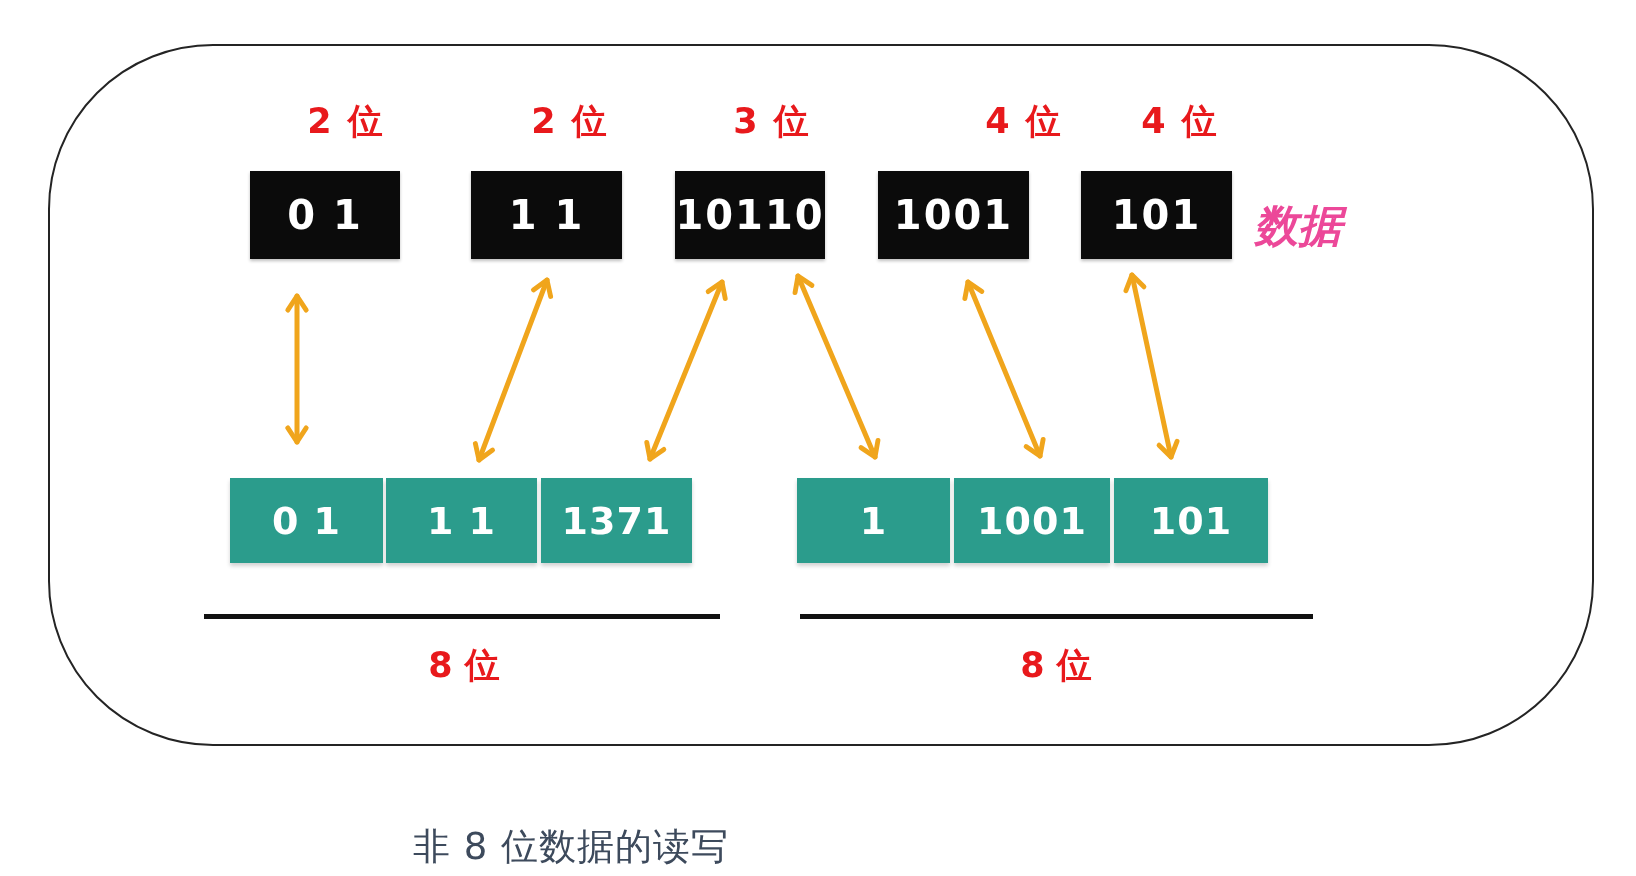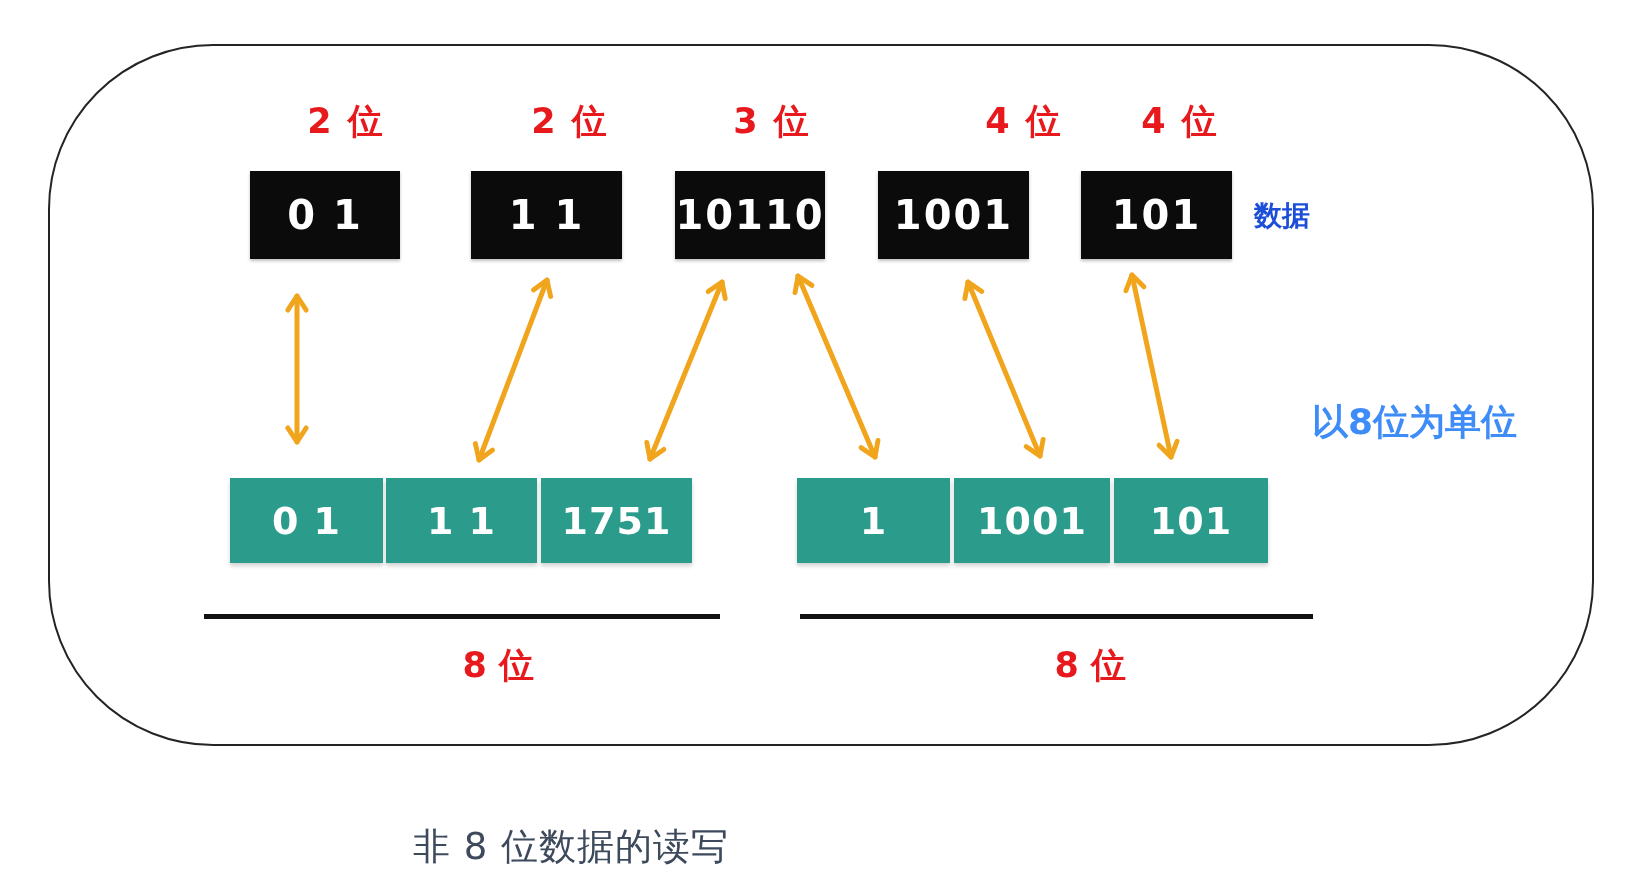--- a/index.html
+++ b/index.html
@@ -37,29 +37,30 @@
   .teal-box{
     position:absolute;top:462px;height:85px;
     background:#2b9c8c;
     color:#ffffff;font-weight:bold;font-size:38px;
     display:flex;align-items:center;justify-content:center;
     letter-spacing:1px;
     box-shadow:0 3px 4px rgba(0,0,0,0.18);
   }
   .data-label{
     position:absolute;left:1254px;top:181px;
-    font-size:28px;font-weight:bold;color:#1d4ed8;
+    font-size:44px;font-weight:bold;color:#ec4899;
     white-space:nowrap;
+    font-style:italic;
   }
   .underline{
     position:absolute;top:598px;height:5px;background:#111111;
   }
   .size-label{
     position:absolute;top:626px;width:140px;
-    text-align:right;
+    text-align:center;
     font-size:35px;font-weight:bold;color:#e8191c;
     white-space:nowrap;
   }
   .storage-note{
     position:absolute;left:1312px;top:380px;
     font-size:36px;font-weight:bold;color:#3e8cf7;
     line-height:51px;
     white-space:nowrap;
   }
   .caption{
@@ -102,30 +103,29 @@
       <line x1="547" y1="264" x2="479" y2="444" marker-start="url(#ah)" marker-end="url(#ah)"></line>
       <line x1="722" y1="266" x2="650" y2="443" marker-start="url(#ah)" marker-end="url(#ah)"></line>
       <line x1="798" y1="260" x2="875" y2="441" marker-start="url(#ah)" marker-end="url(#ah)"></line>
       <line x1="968" y1="266" x2="1040" y2="440" marker-start="url(#ah)" marker-end="url(#ah)"></line>
       <line x1="1132" y1="259" x2="1171" y2="441" marker-start="url(#ah)" marker-end="url(#ah)"></line>
     </g>
   </svg>
 
   <div class="teal-box" style="left:230px;width:153px">0 1</div>
   <div class="teal-box" style="left:386px;width:151px">1 1</div>
-  <div class="teal-box" style="left:541px;width:151px">1751</div>
+  <div class="teal-box" style="left:541px;width:151px">1371</div>
 
   <div class="teal-box" style="left:797px;width:153px">1</div>
   <div class="teal-box" style="left:954px;width:156px">1001</div>
   <div class="teal-box" style="left:1114px;width:154px">101</div>
 
   <div class="underline" style="left:204px;width:516px"></div>
   <div class="underline" style="left:800px;width:513px"></div>
   <div class="size-label" style="left:394px">8 位</div>
   <div class="size-label" style="left:986px">8 位</div>
 
   <div class="storage-note">
-    <div>以8位为单位</div>
   </div>
 
   <div class="caption">非 8 位数据的读写</div>
 
 </div>
 
 </body></html>

